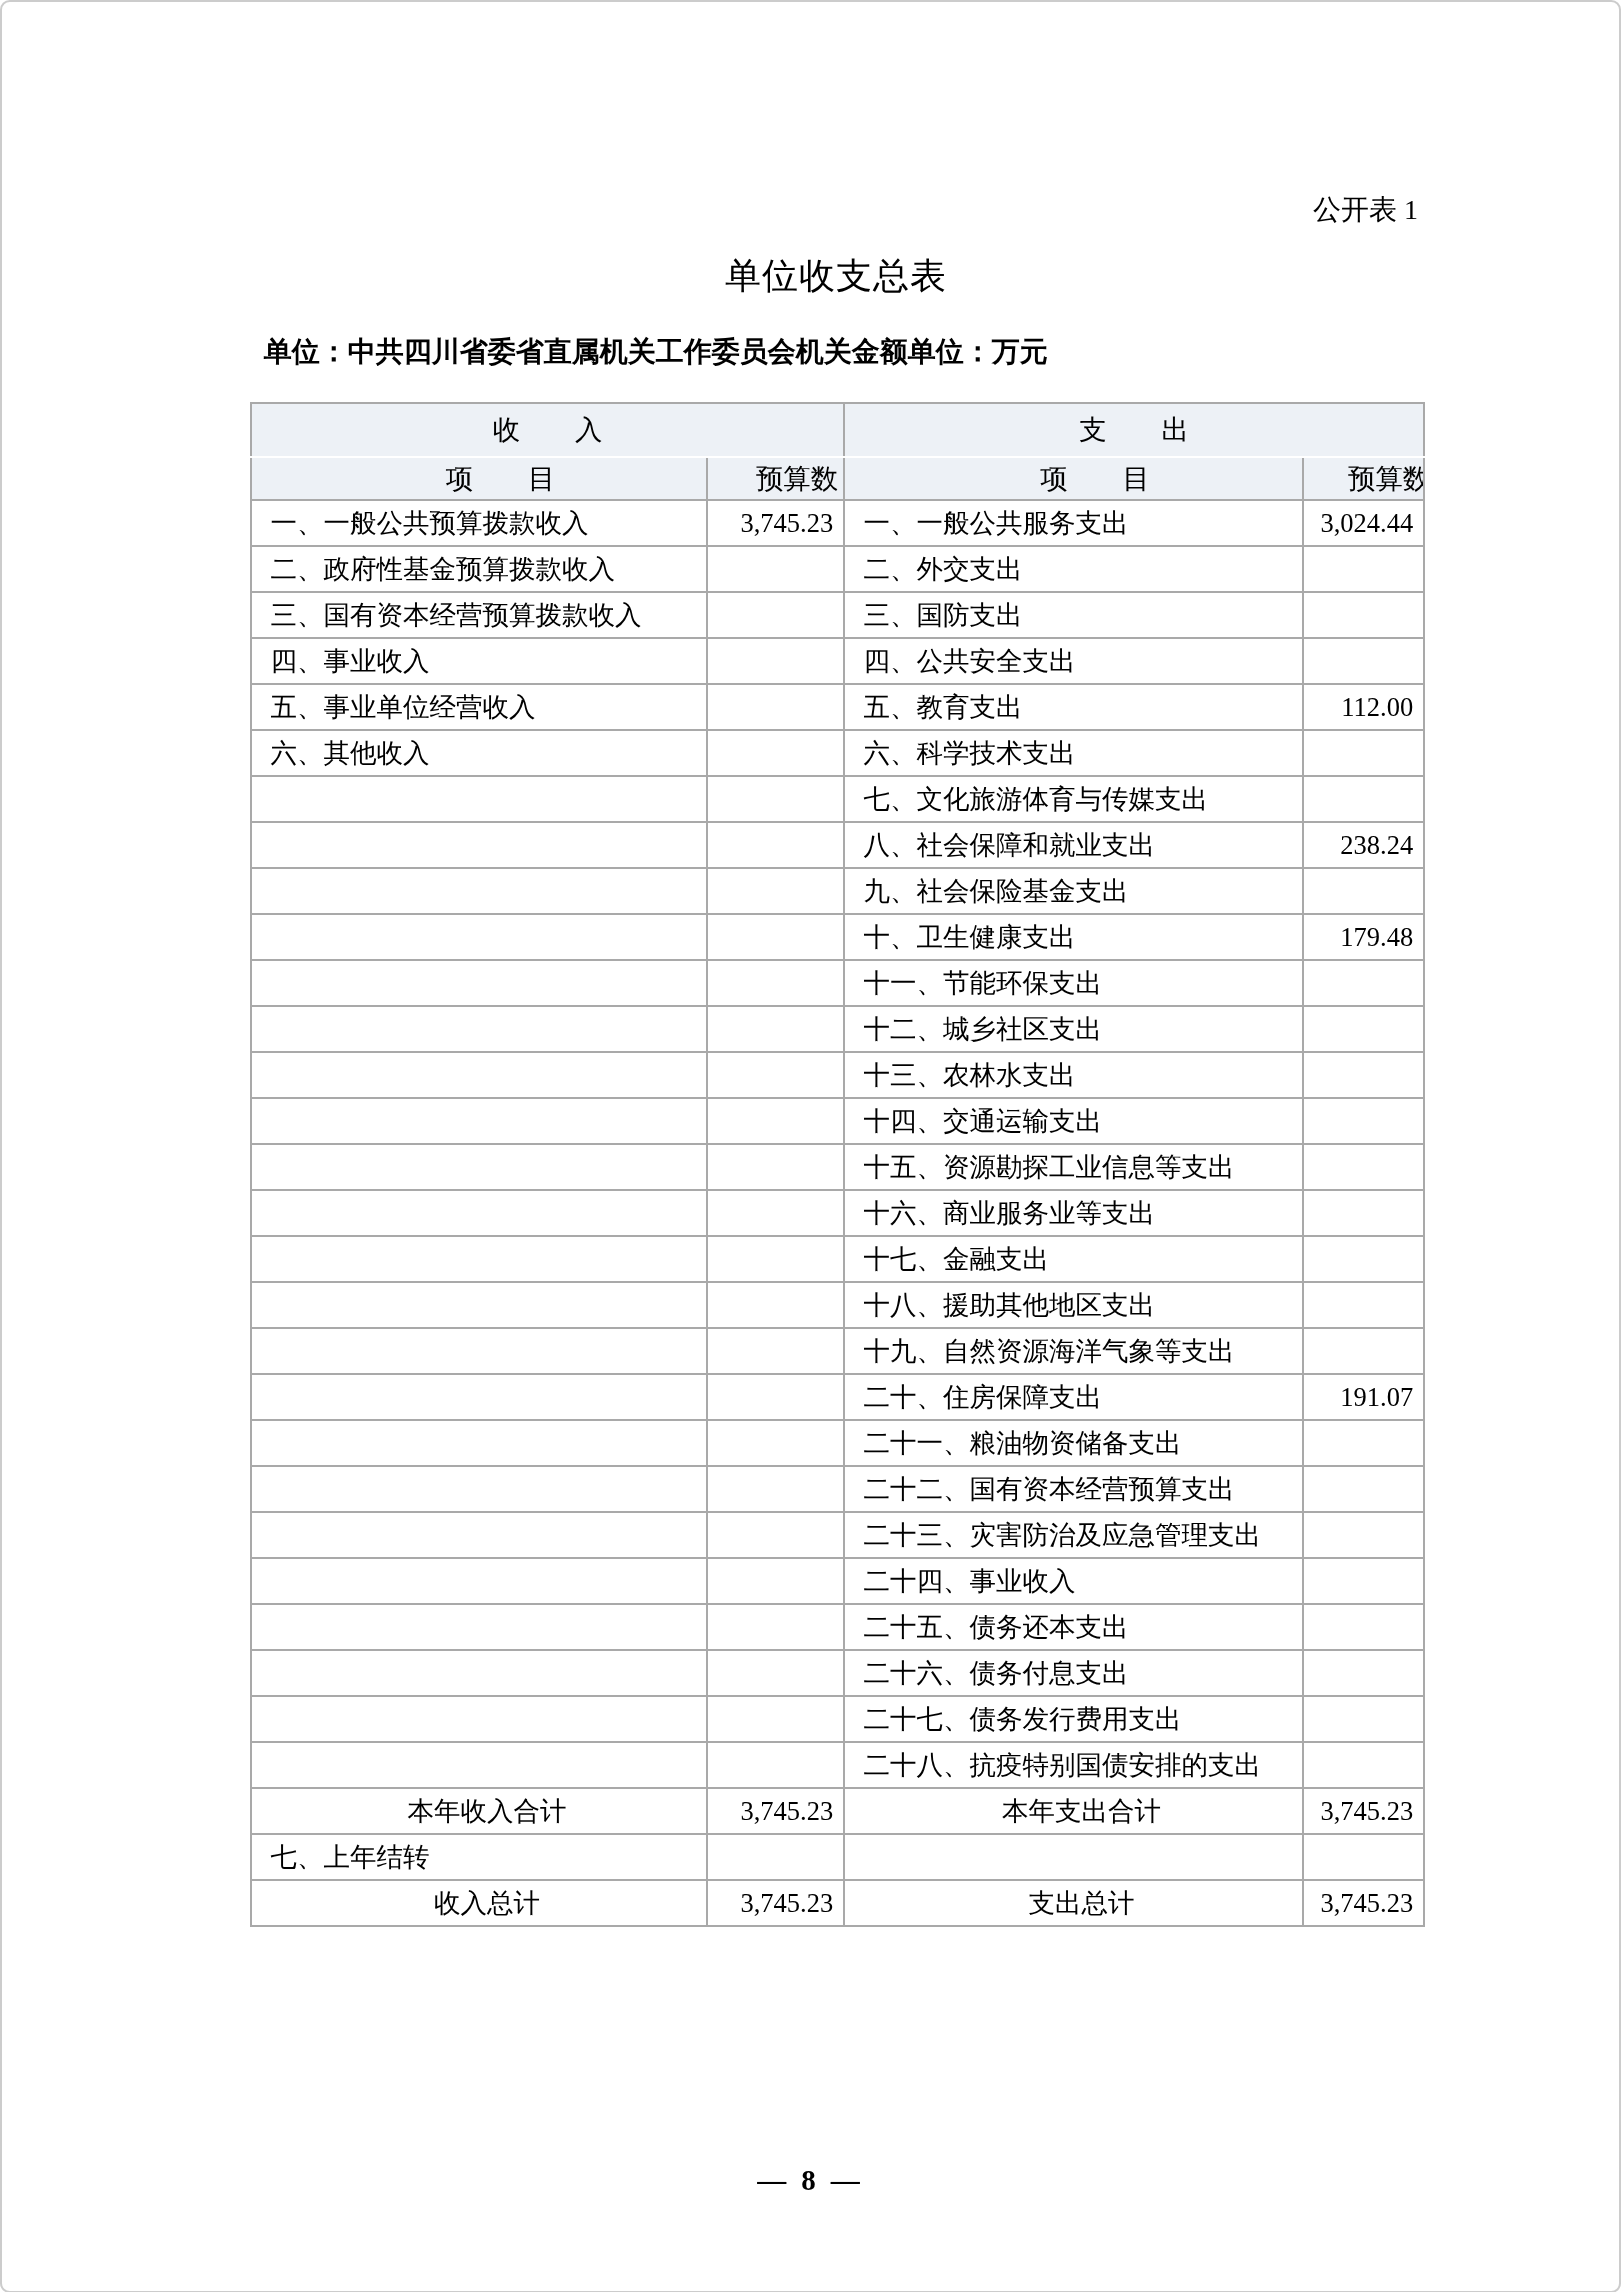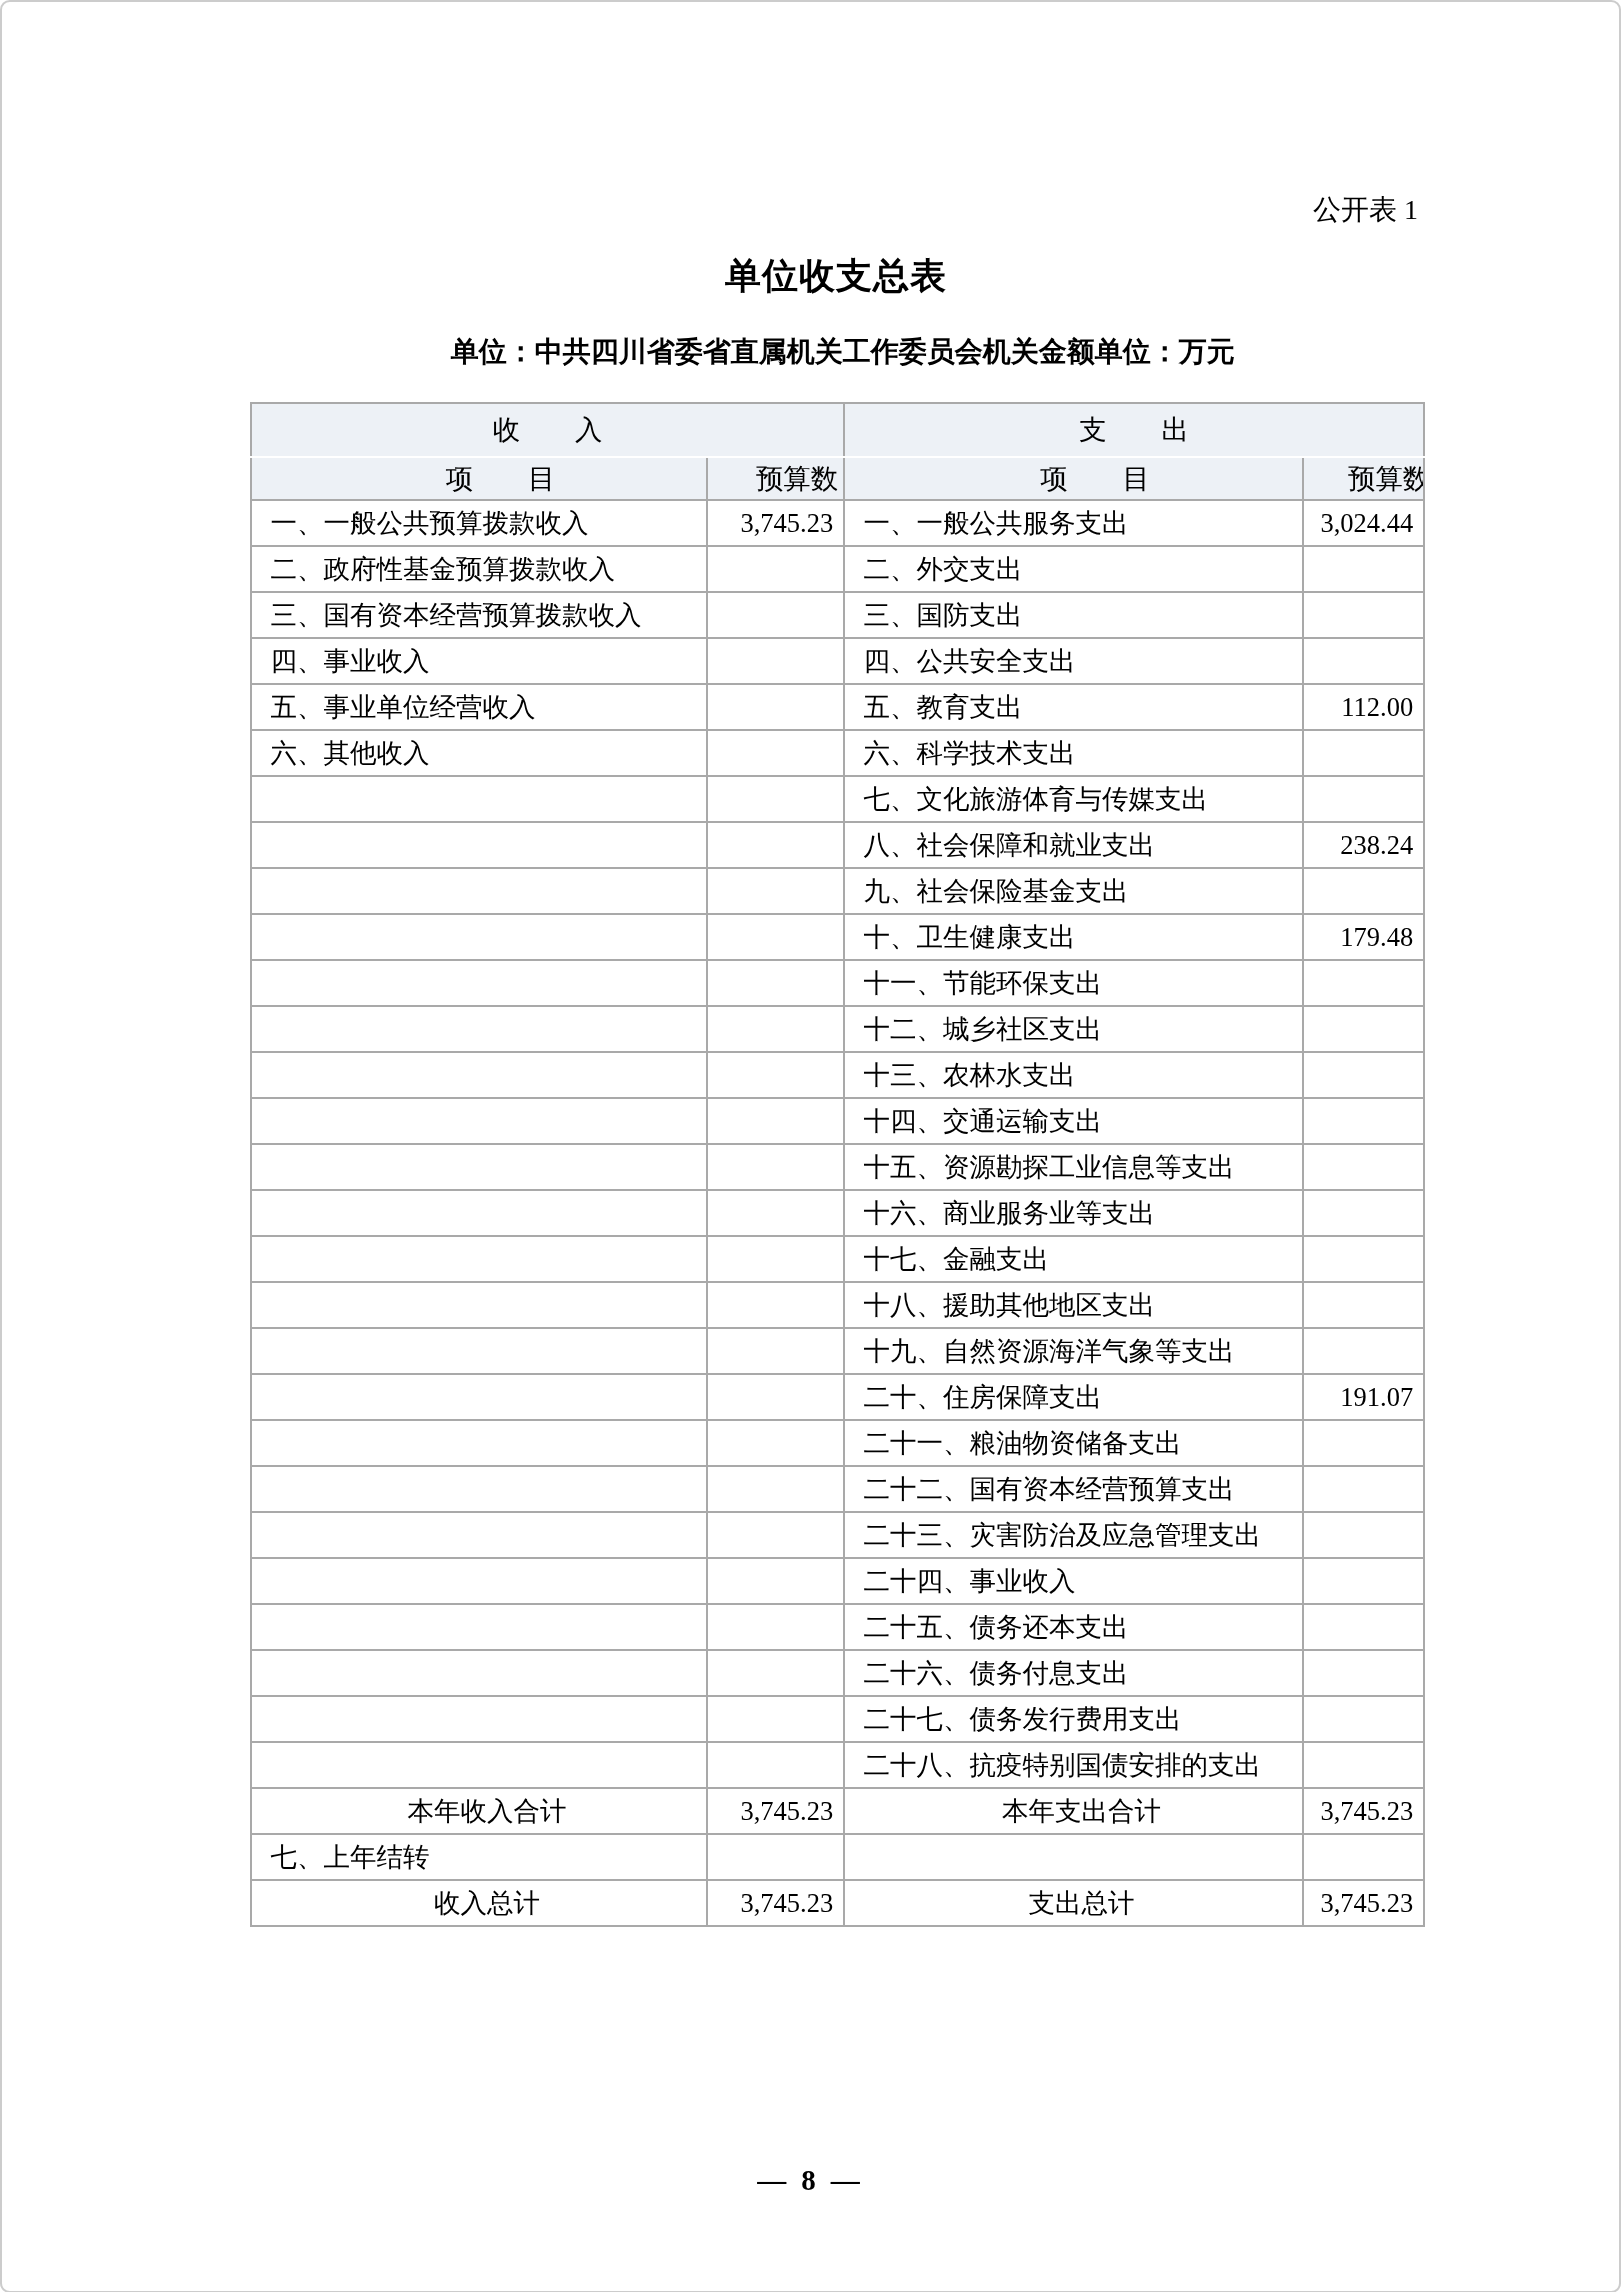--- a/index.html
+++ b/index.html
@@ -22,25 +22,25 @@
   }
   .content{position:absolute;left:248px;top:0;width:1172px;height:100%;}
   .form-label{
     position:absolute;top:193px;right:3.9px;
     font-size:28px;line-height:1.1;
   }
   .title{
     position:absolute;top:253px;left:0;width:100%;
     margin:0;text-align:center;
     font-family:"DejaVu Sans","Liberation Sans",sans-serif;
-    font-weight:700;font-size:36px;line-height:1.15;letter-spacing:1px;
+    font-weight:400;font-size:36px;line-height:1.15;letter-spacing:1px;
   }
   .unit-row{
     position:absolute;top:334px;left:0;width:100%;
-    display:flex;justify-content:center;align-items:baseline;
+    display:flex;justify-content:flex-start;align-items:baseline;
     box-sizing:border-box;padding-left:13.7px;
     font-size:28px;font-weight:700;line-height:1.15;
   }
   .budget-table{
     position:absolute;top:400px;left:0;width:1172px;
     border-collapse:collapse;table-layout:fixed;
   }
   .budget-table th,.budget-table td{
     border:2px solid var(--grid-border);
     overflow:hidden;white-space:nowrap;

